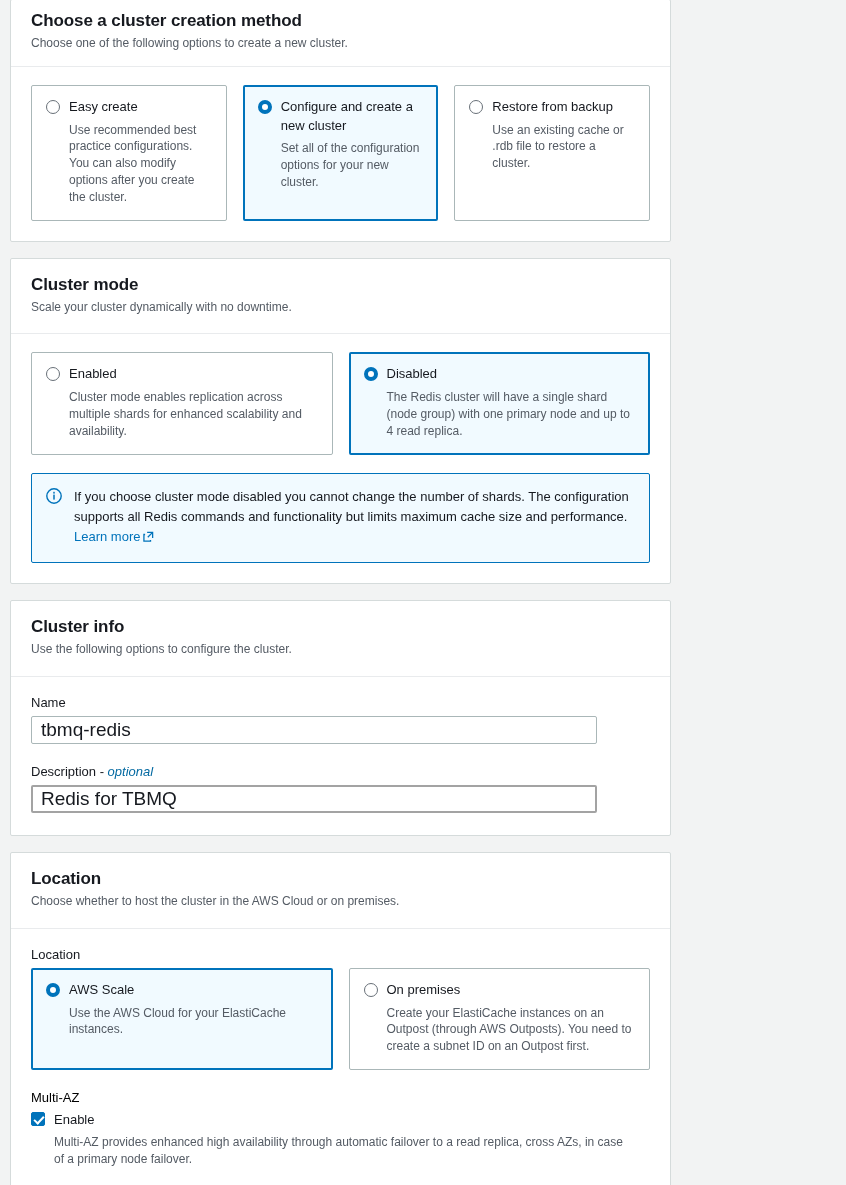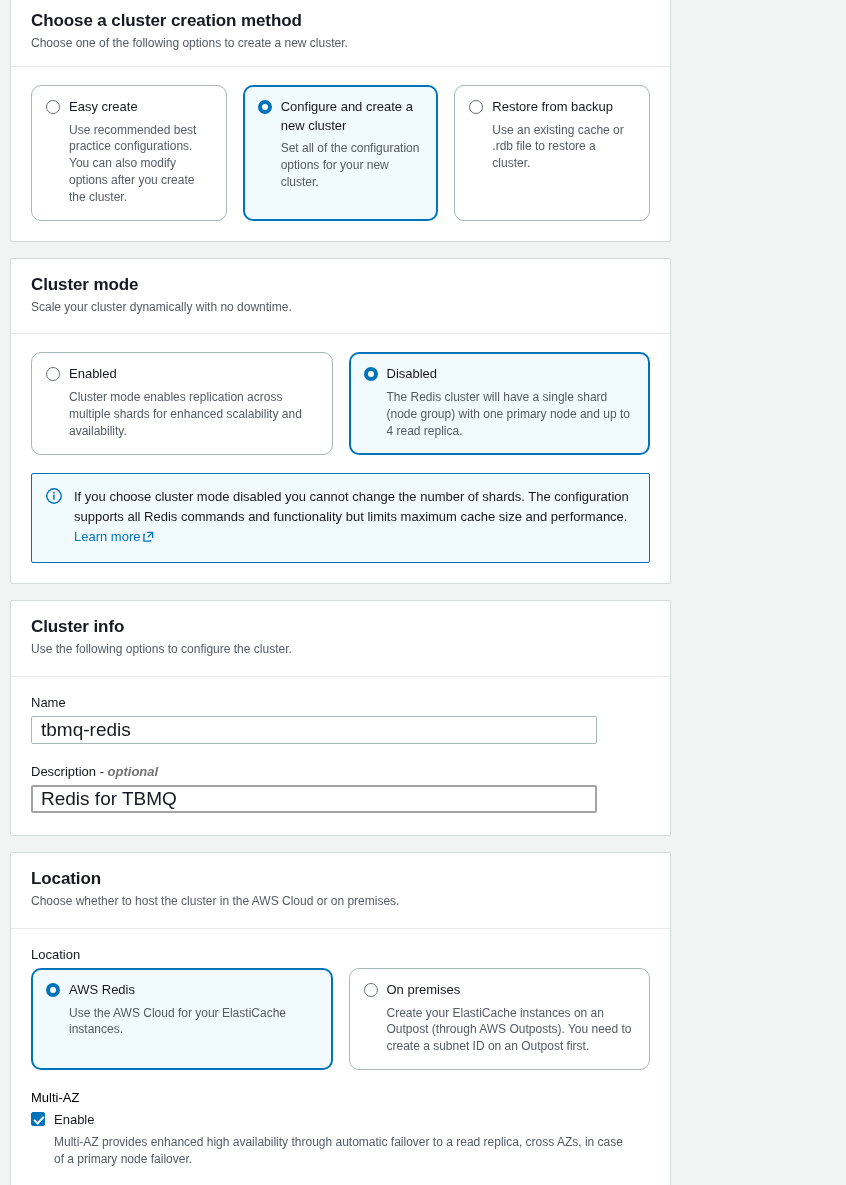--- a/index.html
+++ b/index.html
@@ -52,21 +52,21 @@
     padding: 18px 20px 20px 20px;
   }
   
   .tile-row {
     display: flex;
     gap: 16px;
   }
   .tile {
     flex: 1;
     border: 1px solid #aab7b8;
-    border-radius: 10px;
+    border-radius: 2px;
     background: #fff;
     padding: 12px 14px 14px 14px;
     display: flex;
     align-items: flex-start;
     min-height: 105px;
   }
   .tile.selected {
     border: 2px solid #0073bb;
     background: #f1faff;
     padding: 11px 13px 13px 13px;
@@ -148,23 +148,23 @@
   }
   .ext-icon { margin-left: 3px; vertical-align: -1px; }
   
   .field-label {
     font-size: 13px;
     color: #16191f;
     margin: 0 0 6px 0;
     font-weight: normal;
   }
   .field-label .opt {
-    color: #737373;
+    color: #0369a1;
     font-style: italic;
-    font-weight: bold;
+    font-weight: normal;
   }
   .text-input {
     width: 566px;
     height: 28px;
     border: 1px solid #aab7b8;
     border-radius: 2px;
     background: #fff;
     font-size: 19px;
     color: #16191f;
     padding: 4px 9px;
@@ -311,21 +311,21 @@
       <h2 class="panel-title">Location</h2>
       <p class="panel-desc">Choose whether to host the cluster in the AWS Cloud or on premises.</p>
     </div>
     <div class="divider"></div>
     <div class="panel-body" style="padding:18px 20px 20px 20px;">
       <div class="field-label">Location</div>
       <div class="tile-row two">
         <div class="tile selected" style="min-height:78px;">
           <span class="radio checked"></span>
           <div class="tile-content">
-            <div class="tile-label">AWS Redis</div>
+            <div class="tile-label">AWS Scale</div>
             <div class="tile-sub">Use the AWS Cloud for your ElastiCache instances.</div>
           </div>
         </div>
         <div class="tile" style="min-height:78px;">
           <span class="radio"></span>
           <div class="tile-content">
             <div class="tile-label">On premises</div>
             <div class="tile-sub">Create your ElastiCache instances on an Outpost (through AWS Outposts). You need to create a subnet ID on an Outpost first.</div>
           </div>
         </div>

